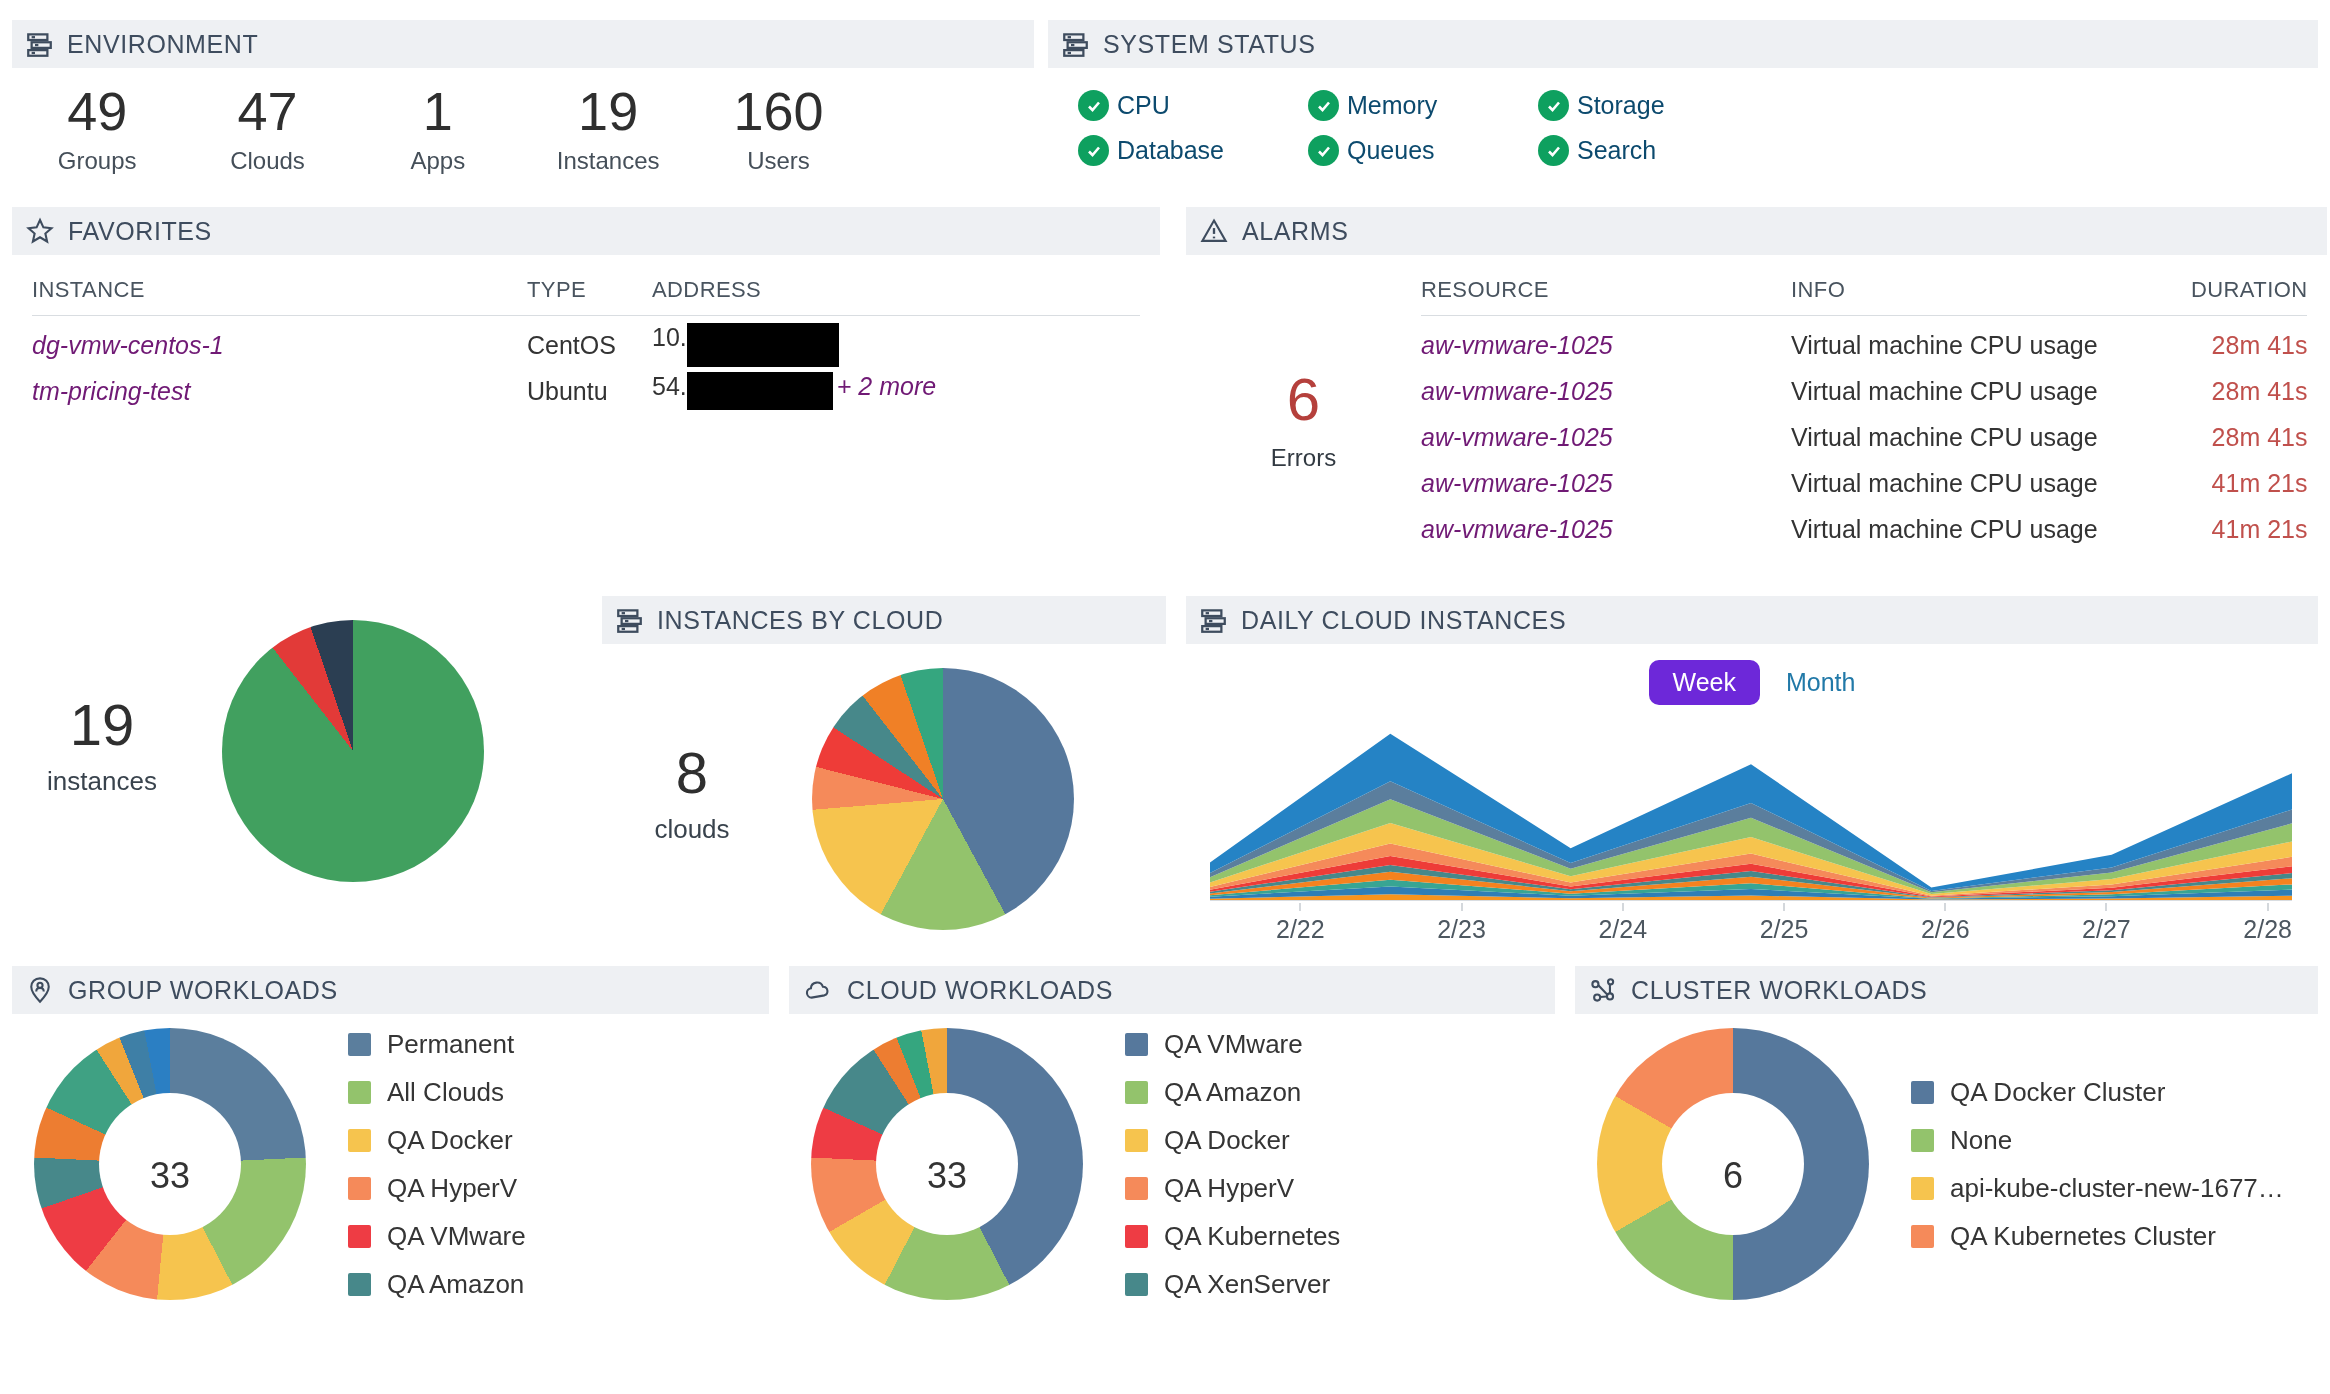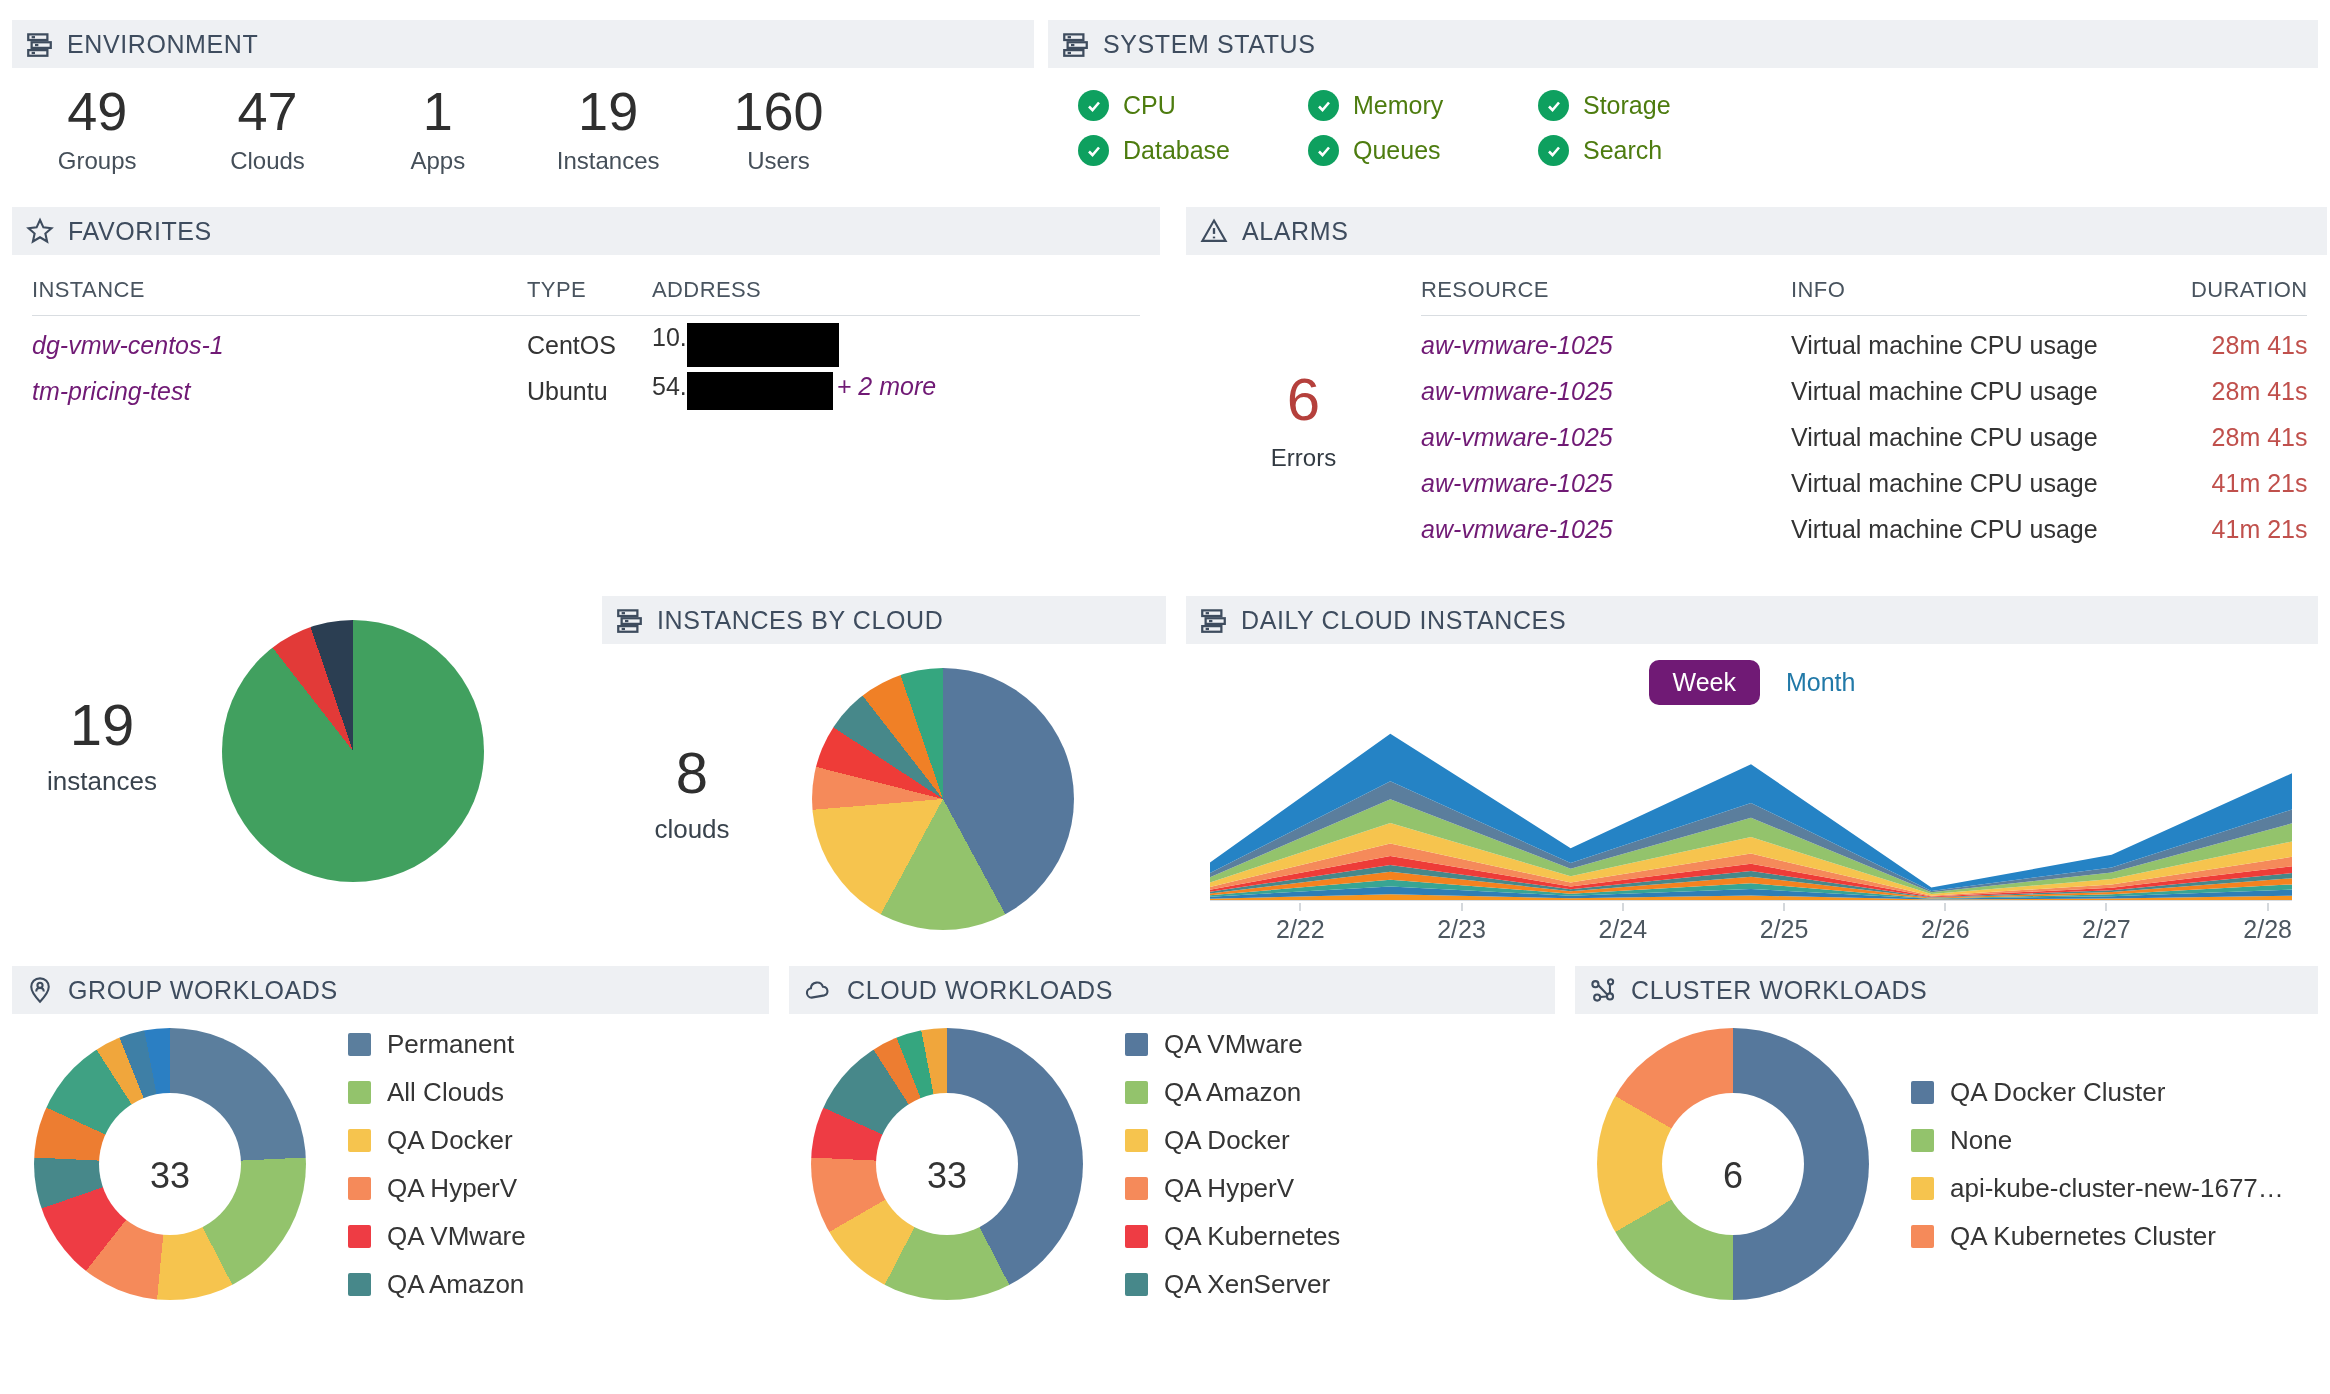--- a/index.html
+++ b/index.html
@@ -29,21 +29,21 @@
   .env-stats { display:grid; grid-template-columns:repeat(6,1fr); margin-top:14px; }
   .stat { text-align:center; }
   .stat .val { font-size:54px; color:#2f2f2f; line-height:1.1; }
   .stat .lbl { font-size:24px; color:#454f59; margin-top:6px; }
 
   
   .status-grid {
     display:grid; grid-template-columns:repeat(3,230px);
     row-gap:14px; margin:22px 0 0 30px;
   }
-  .status-item { display:flex; align-items:center; gap:14px; font-size:25px; color:#4d7c0f; }
+  .status-item { display:flex; align-items:center; gap:8px; font-size:25px; color:#0c4a6e; }
   .chk {
     width:31px; height:31px; border-radius:50%; background:#0ea05f; flex:none;
     display:flex; align-items:center; justify-content:center;
   }
 
   
   .tbl { margin:14px 20px 0 20px; }
   .tbl-hd, .tbl-row { display:grid; align-items:center; }
   .fav-grid { grid-template-columns:495px 125px 1fr; }
   .alarm-grid { grid-template-columns:370px 400px 1fr; }
@@ -66,21 +66,21 @@
   
   .pie-body { display:flex; align-items:center; margin-top:10px; }
   .count-block { width:180px; flex:none; text-align:center; }
   .count-block .val { font-size:58px; color:#2f2f2f; }
   .count-block .lbl { font-size:26px; color:#39434d; margin-top:8px; }
   .pie { width:262px; height:262px; border-radius:50%; margin:14px 0 0 30px; }
 
   
   .toggle-row { display:flex; justify-content:center; align-items:center; gap:26px; margin:16px 0 14px 0; }
   .btn-week {
-    background:#701a75; color:#fff; border:none; border-radius:10px;
+    background:#6d28d9; color:#fff; border:none; border-radius:10px;
     font-size:25px; font-family:inherit; padding:8px 24px; cursor:pointer;
   }
   .btn-month { background:none; border:none; color:#2179a8; font-size:25px; font-family:inherit; cursor:pointer; }
   .chart-wrap { display:flex; margin:4px 26px 0 24px; }
   .yaxis { width:66px; flex:none; display:flex; flex-direction:column; justify-content:space-between; height:206px; margin-top:-12px; }
   .ytick { display:flex; align-items:center; justify-content:flex-end; gap:6px; font-size:23px; color:#4d5760; height:24px; }
   .ytick i { display:block; width:10px; height:2px; background:#d4d8dc; }
   .plot { flex:1; height:182px; border-bottom:1px solid #d9dde1; }
   .plot svg { width:100%; height:100%; display:block; }
   .xaxis { display:flex; justify-content:space-between; margin:2px 26px 0 90px; }

